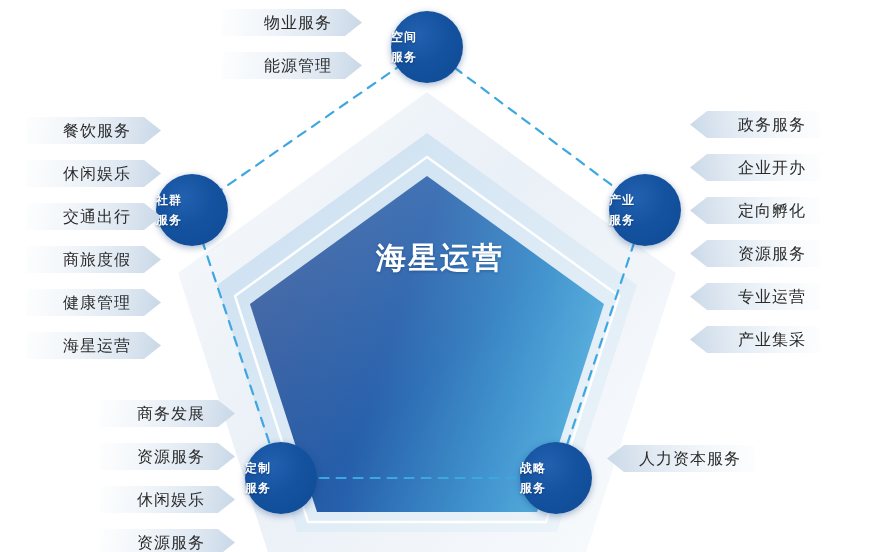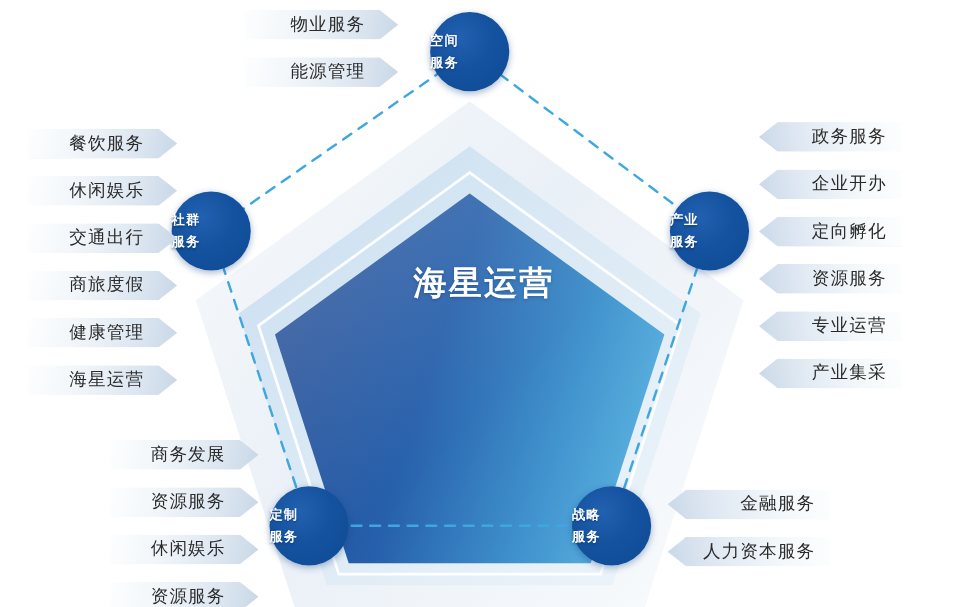--- a/index.html
+++ b/index.html
@@ -172,21 +172,20 @@
       </div>
       <div class="chip-group" style="left: 690px; top: 111px; width: 130px;">
         <div class="chip point-left">政务服务</div>
         <div class="chip point-left">企业开办</div>
         <div class="chip point-left">定向孵化</div>
         <div class="chip point-left">资源服务</div>
         <div class="chip point-left">专业运营</div>
         <div class="chip point-left">产业集采</div>
       </div>
       <div class="chip-group" style="left: 607px; top: 445px; width: 148px;">
-        <div class="chip point-left">金融服务</div>
         <div class="chip point-left">人力资本服务</div>
       </div>
       <div class="chip-group" style="left: 100px; top: 400px; width: 135px;">
         <div class="chip point-right">商务发展</div>
         <div class="chip point-right">资源服务</div>
         <div class="chip point-right">休闲娱乐</div>
         <div class="chip point-right">资源服务</div>
         <div class="chip point-right">工程服务</div>
       </div>
       <div class="chip-group" style="left: 26px; top: 117px; width: 135px;">

